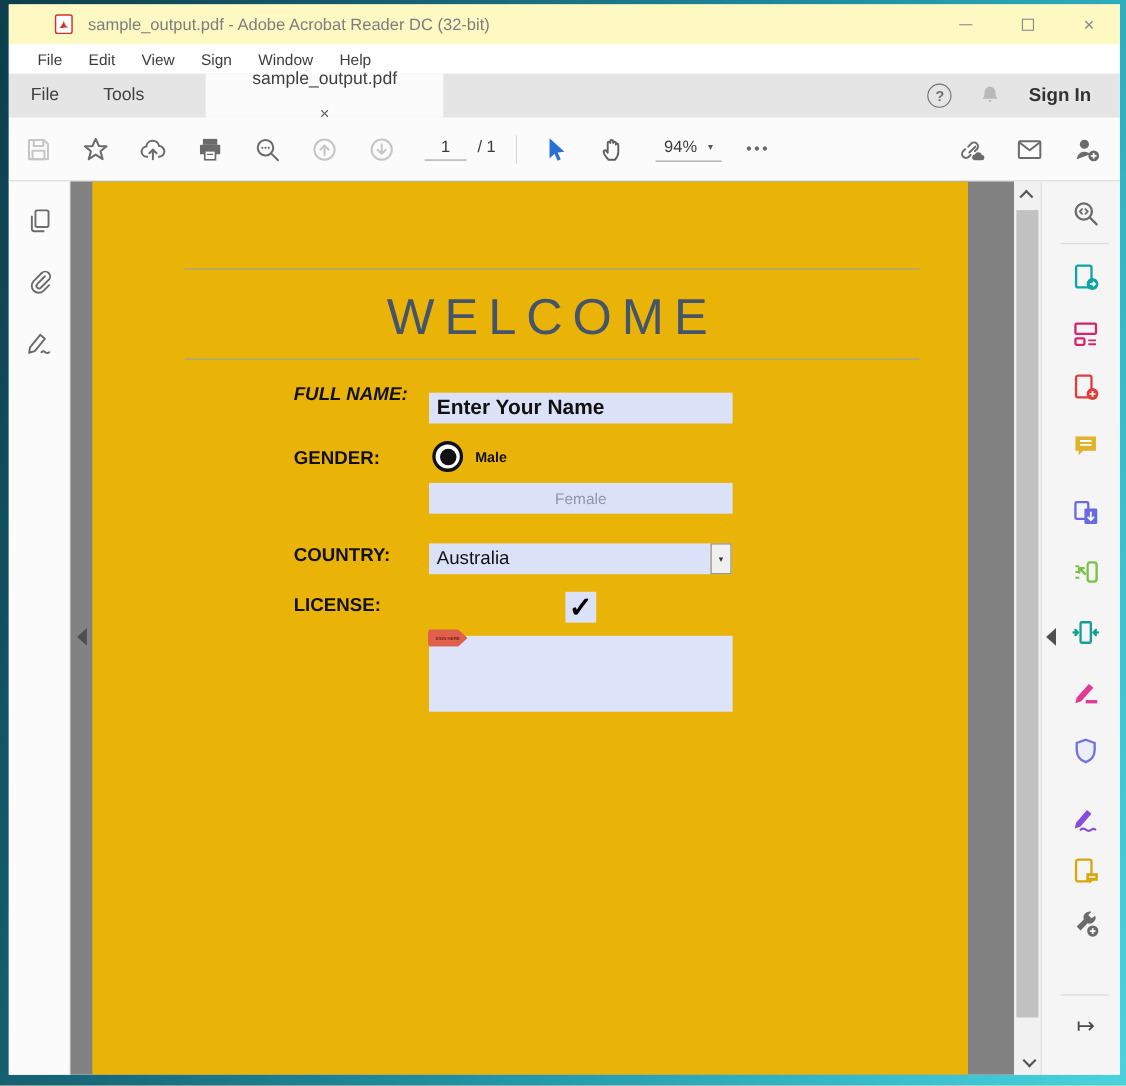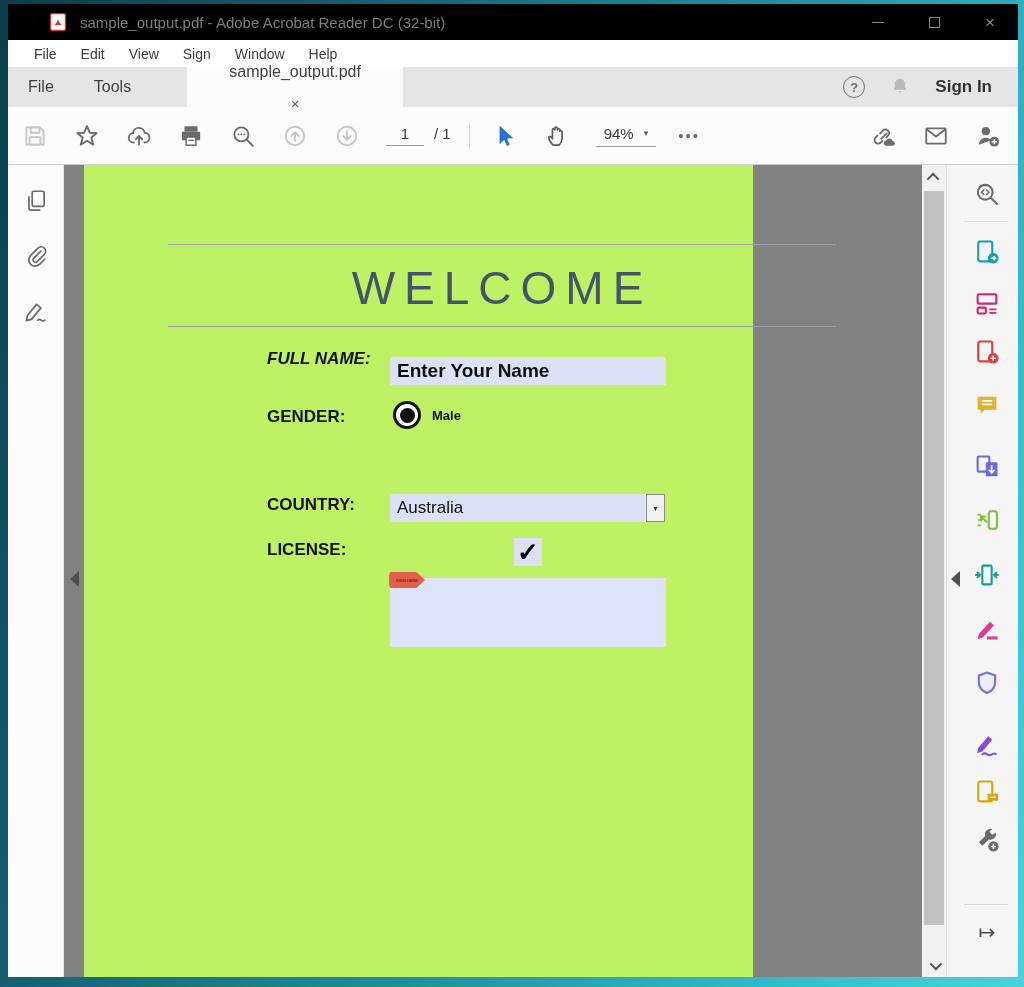--- a/index.html
+++ b/index.html
@@ -2,21 +2,21 @@
 <html><head>
 <meta charset="utf-8">
 <style>
   * { margin:0; padding:0; box-sizing:border-box; }
   body { font-family:"Liberation Sans", sans-serif; }
   .screen { position:relative; width:1024px; height:987px; overflow:hidden;
     background:linear-gradient(110deg,#0c3e4c 0%,#14596b 22%,#1f8fa0 55%,#35bac9 82%,#4ad2de 100%); }
   .window { position:absolute; left:8px; top:4px; width:1010px; height:973px; background:#fff; }
 
   
-  .titlebar { position:absolute; left:0; top:0; width:100%; height:36px; background:#000000;
+  .titlebar { position:absolute; left:0; top:0; width:100%; height:36px; background:#fef9c3;
     display:flex; align-items:center; }
   .pdf-badge { margin-left:40px; width:20px; height:20px; }
   .title-text { margin-left:12px; font-size:15px; color:#7d7d7d; }
   .win-controls { margin-left:auto; display:flex; height:100%; }
   .win-btn { width:56px; height:100%; display:flex; align-items:center; justify-content:center; }
   .min-glyph { width:12px; height:0; border-top:1.6px solid #8a8a8a; }
   .max-glyph { width:11px; height:11px; border:1.4px solid #8a8a8a; }
   .close-glyph { font-size:17px; color:#8a8a8a; line-height:1; }
 
   
@@ -50,21 +50,21 @@
   .caret { font-size:9px; color:#555; }
   .more-dots { font-size:15px; letter-spacing:2px; color:#6b6b6b; margin-right:0; }
   .toolbar-right { margin-left:auto; display:flex; align-items:center; padding-right:17px; }
 
   
   .bodyarea { position:absolute; left:0; top:161px; width:100%; height:812px; }
   .left-rail { position:absolute; left:0; top:0; width:56px; height:100%; background:#fbfbfb;
     border-right:1px solid #e3e3e3; }
   .rail-ic { position:absolute; left:15px; width:26px; height:26px; }
   .doc-area { position:absolute; left:56px; top:0; width:858px; height:100%; background:#828282; overflow:hidden; }
-  .page { position:absolute; left:20px; top:0; width:669px; height:100%; background:#bef264; }
+  .page { position:absolute; left:20px; top:0; width:796px; height:100%; background:#eab308; }
   .collapse-left { position:absolute; left:6px; top:406px; width:0; height:0;
     border-top:8px solid transparent; border-bottom:8px solid transparent; border-right:9px solid #4f4f4f; }
   .v-scroll { position:absolute; left:914px; top:0; width:24px; height:100%; background:#f1f1f1; }
   .scroll-btn { position:absolute; left:0; width:24px; height:24px; display:flex; align-items:center; justify-content:center; }
   .scroll-thumb { position:absolute; left:2px; top:26px; width:20px; height:734px; background:#c1c1c1; }
   .chev { width:9px; height:9px; border-left:2px solid #555; border-top:2px solid #555; }
   .chev.up { transform:rotate(45deg) translateY(2px); }
   .chev.down { transform:rotate(225deg) translateY(2px); }
   .right-panel { position:absolute; left:938px; top:0; width:72px; height:100%; background:#f5f5f6;
     border-left:1px solid #dcdcdc; }
@@ -267,20 +267,21 @@
         <div class="hr" style="top:161px;"></div>
 
         <div class="flabel" style="top:184px;font-style:italic;">FULL NAME:</div>
         <div class="field name-field">Enter Your Name</div>
 
         <div class="flabel" style="top:242px;">GENDER:</div>
         <div class="radio-outer">
           <div class="radio-inner"></div>
         </div>
         <div class="male-label">Male</div>
+        <div class="field female-field">Female</div>
 
         <div class="flabel" style="top:330px;">COUNTRY:</div>
         <div class="field combo">Australia</div>
         <div class="combo-btn">
           <span>▾</span>
         </div>
 
         <div class="flabel" style="top:375px;">LICENSE:</div>
         <div class="field checkbox">✓</div>
 

